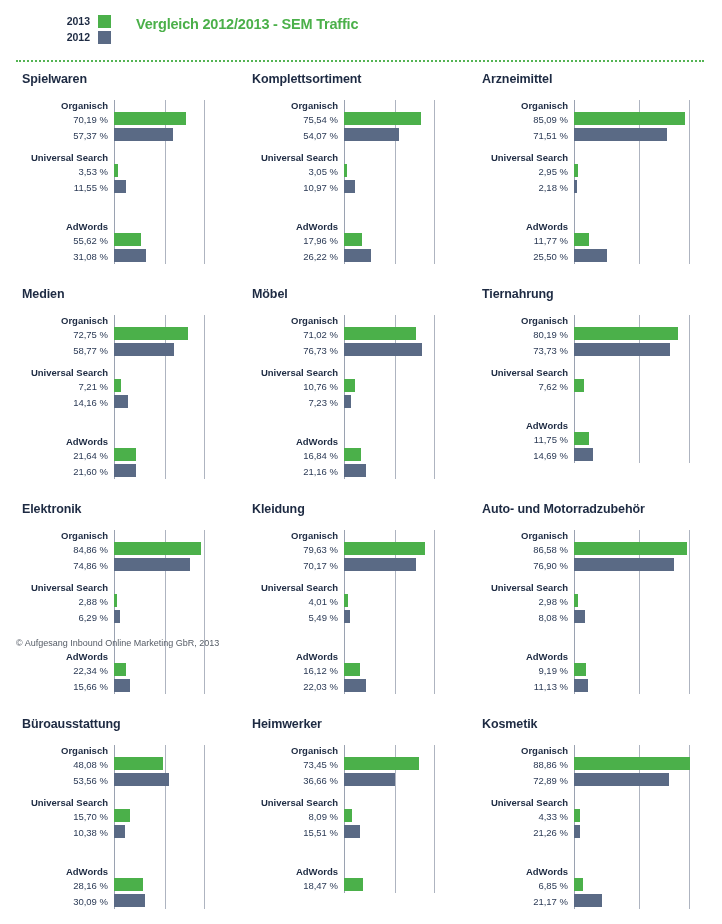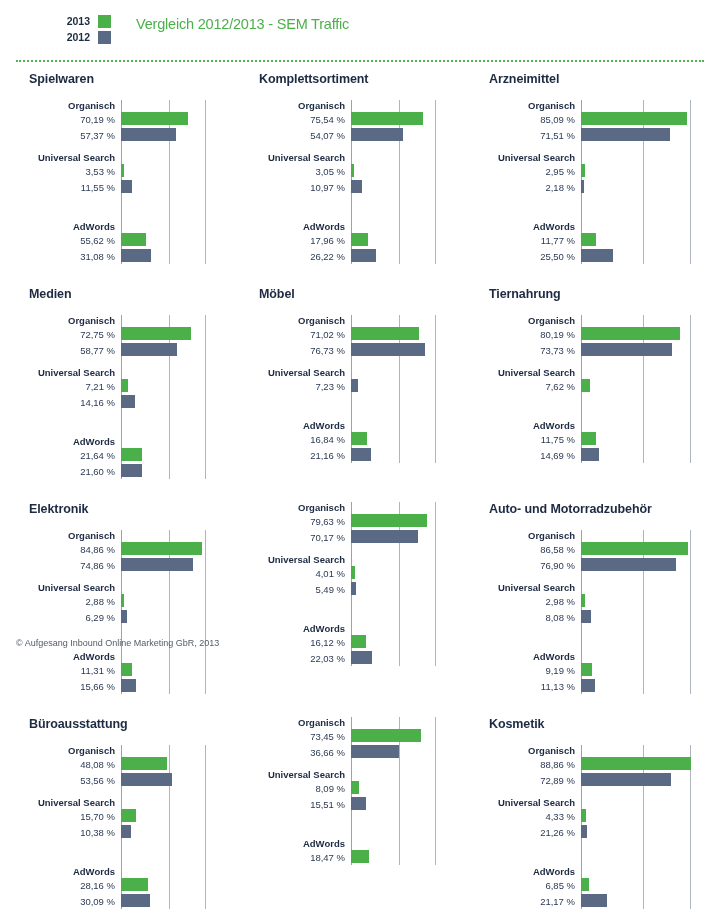--- a/index.html
+++ b/index.html
@@ -11,35 +11,35 @@
   }
   .page{width:722px;height:660px;position:relative;box-sizing:border-box;}
 
   
   .header{display:flex;align-items:flex-start;padding:14px 0 0 0;height:44px;box-sizing:border-box;}
   .legend{width:112px;padding-left:66px;box-sizing:border-box;}
   .legend-row{display:flex;align-items:center;height:14px;margin-bottom:2px;}
   .legend-year{font-size:10.5px;font-weight:700;color:#1d2a42;width:24px;text-align:right;line-height:14px;}
   .legend-swatch{width:13px;height:13px;margin-left:8px;display:inline-block;}
   .chart-title{
-    font-size:14.5px;font-weight:400;color:#4bb04a;letter-spacing:-0.2px;
+    font-size:14.5px;font-weight:700;color:#4bb04a;letter-spacing:-0.2px;
     margin-left:24px;line-height:16px;padding-top:2px;
   }
   .rule{
     position:absolute;left:16px;right:18px;top:60px;height:0;
     border-top:2px dotted #4bb04a;opacity:.95;
   }
 
   
   .grid{
     position:absolute;top:72px;left:0;width:722px;
     display:grid;grid-template-columns:230px 230px 262px;
     grid-template-rows:215px 215px 215px 212px;
   }
-  .panel{position:relative;box-sizing:border-box;padding-left:29px;}
+  .panel{position:relative;box-sizing:border-box;padding-left:22px;}
   .panel-title{
     font-size:12.5px;font-weight:700;color:#1d2a42;letter-spacing:-0.1px;
     margin:0 0 14px 0;white-space:nowrap;
   }
   .plot{position:relative;}
   .groups{position:relative;}
   .group{margin-bottom:9px;}
   .group:last-child{margin-bottom:0;margin-top:26px;}
   .grp-label{
     font-size:9.5px;font-weight:700;color:#1d2a42;
@@ -336,20 +336,26 @@
               <div class="bar-row">
                 <div class="bar-val">76,73 %</div>
                 <div class="bar-track">
                   <div class="bar y2012" style="width: 67.5224%;"></div>
                 </div>
               </div>
             </div>
             <div class="group">
               <div class="grp-label">Universal Search</div>
               <div class="bar-row">
+                <div class="bar-val">10,76 %</div>
+                <div class="bar-track">
+                  <div class="bar y2013" style="width: 9.4688%;"></div>
+                </div>
+              </div>
+              <div class="bar-row">
                 <div class="bar-val">7,23 %</div>
                 <div class="bar-track">
                   <div class="bar y2012" style="width: 6.3624%;"></div>
                 </div>
               </div>
             </div>
             <div class="group">
               <div class="grp-label">AdWords</div>
               <div class="bar-row">
                 <div class="bar-val">16,84 %</div>
@@ -453,36 +459,37 @@
               <div class="bar-row">
                 <div class="bar-val">6,29 %</div>
                 <div class="bar-track">
                   <div class="bar y2012" style="width: 5.5352%;"></div>
                 </div>
               </div>
             </div>
             <div class="group">
               <div class="grp-label">AdWords</div>
               <div class="bar-row">
-                <div class="bar-val">11,31 %</div>
+                <div class="bar-val">22,34 %</div>
                 <div class="bar-track">
                   <div class="bar y2013" style="width: 9.9528%;"></div>
                 </div>
               </div>
               <div class="bar-row">
                 <div class="bar-val">15,66 %</div>
                 <div class="bar-track">
                   <div class="bar y2012" style="width: 13.7808%;"></div>
                 </div>
               </div>
             </div>
           </div>
         </div>
       </div>
       <div class="panel">
+        <div class="panel-title">Kleidung</div>
         <div class="plot">
           <div class="gridlines">
             <div class="gline axis" style="left: 0%;"></div>
             <div class="gline" style="left: 44%;"></div>
             <div class="gline" style="left: 77.44%;"></div>
           </div>
           <div class="groups">
             <div class="group">
               <div class="grp-label">Organisch</div>
               <div class="bar-row">
@@ -639,20 +646,21 @@
                 <div class="bar-val">30,09 %</div>
                 <div class="bar-track">
                   <div class="bar y2012" style="width: 26.4792%;"></div>
                 </div>
               </div>
             </div>
           </div>
         </div>
       </div>
       <div class="panel">
+        <div class="panel-title">Heimwerker</div>
         <div class="plot">
           <div class="gridlines">
             <div class="gline axis" style="left: 0%;"></div>
             <div class="gline" style="left: 44%;"></div>
             <div class="gline" style="left: 77.44%;"></div>
           </div>
           <div class="groups">
             <div class="group">
               <div class="grp-label">Organisch</div>
               <div class="bar-row">

